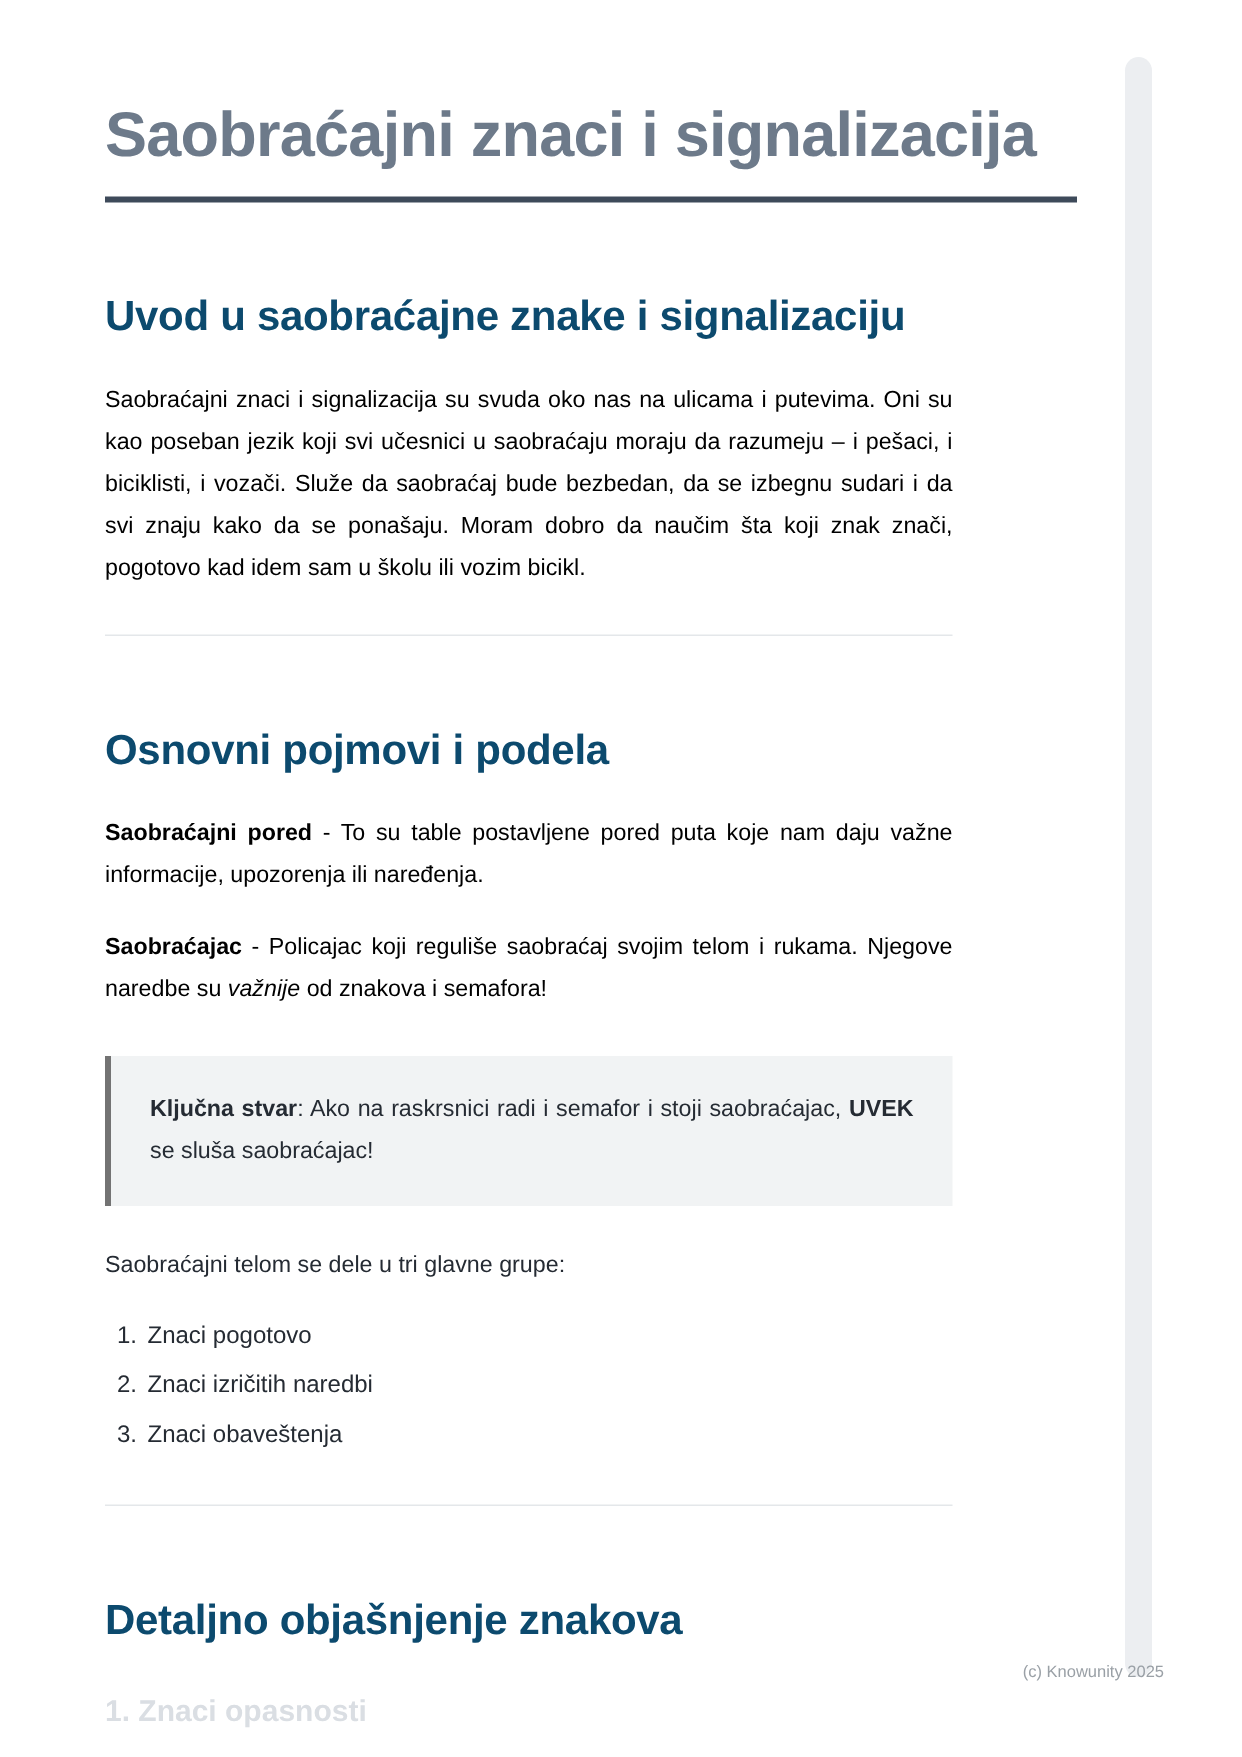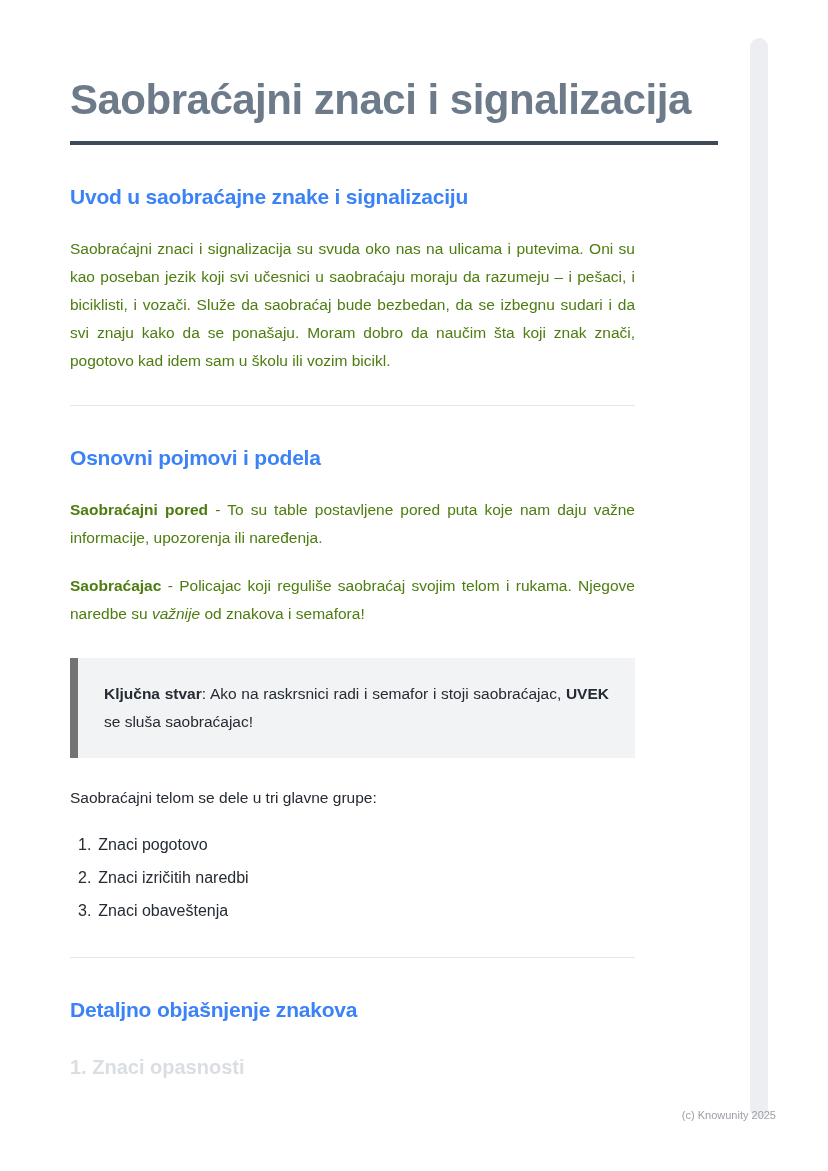--- a/index.html
+++ b/index.html
@@ -6,70 +6,70 @@
   html, body { width: 828px; height: 1171px; }
   body {
     background: #ffffff;
     font-family: "Liberation Sans", sans-serif;
     position: relative;
     overflow: hidden;
   }
   .content {
     position: absolute;
     left: 70px;
-    top: 74px;
+    top: 64px;
     width: 648px;
   }
   h1.doc-title {
     font-size: 42px;
     font-weight: 700;
     color: #6d7a8a;
     line-height: 1.22;
     letter-spacing: -0.5px;
   }
   .title-rule {
     height: 4px;
     background: #3e4a5a;
     width: 648px;
     margin-top: 16px;
   }
   h2.faded {
-    font-size: 21px;
+    font-size: 28px;
     font-weight: 700;
-    color: #3b82f6;
-    margin-top: 40px;
+    color: #0c4a6e;
+    margin-top: 60px;
     margin-bottom: 26px;
     letter-spacing: -0.2px;
   }
   h3.faded-sub {
     font-size: 20px;
     font-weight: 700;
     color: #dadee3;
     margin-top: 34px;
   }
   p.body-text {
     width: 565px;
     font-size: 15.5px;
     line-height: 28px;
-    color: #4d7c0f;
+    color: #000000;
     text-align: justify;
     margin-bottom: 20px;
   }
   p.body-text strong { font-weight: 700; }
   p.body-text em { font-style: italic; }
   hr.divider {
     border: none;
     border-top: 1px solid #e4e7ea;
     width: 565px;
     margin: 30px 0 0 0;
   }
   .callout {
     width: 565px;
     background: #f1f3f4;
-    border-left: 8px solid #737373;
+    border-left: 4px solid #737373;
     padding: 22px 26px;
     margin: 30px 0 14px 0;
   }
   .callout p {
     font-size: 15.5px;
     line-height: 28px;
     color: #252b33;
     text-align: justify;
     margin: 0;
   }

